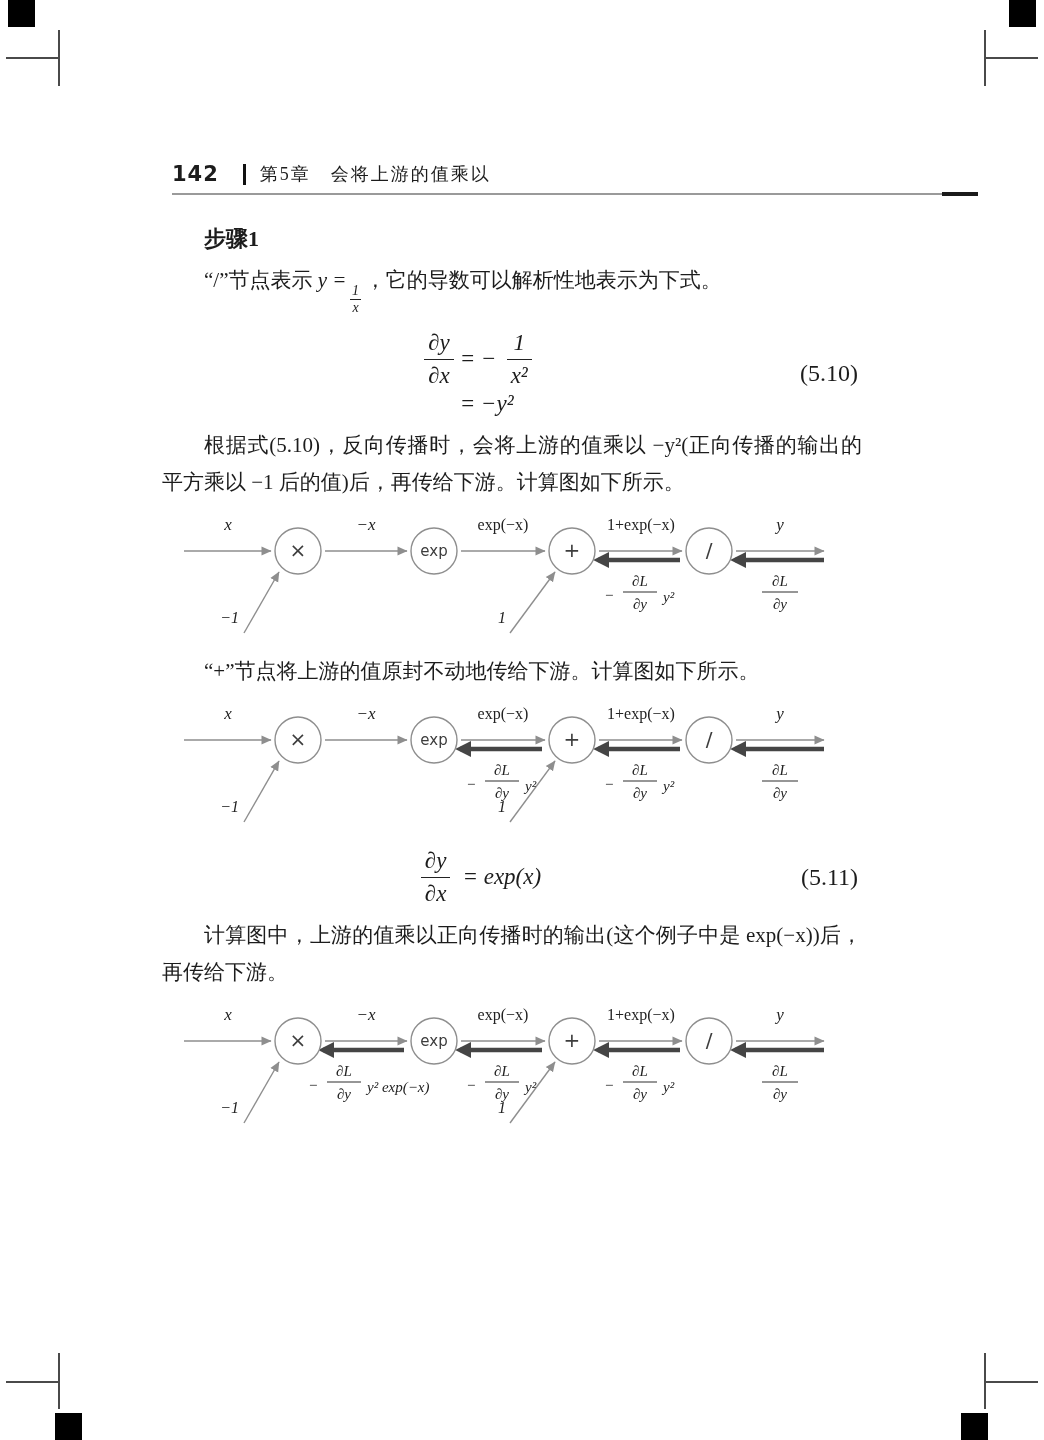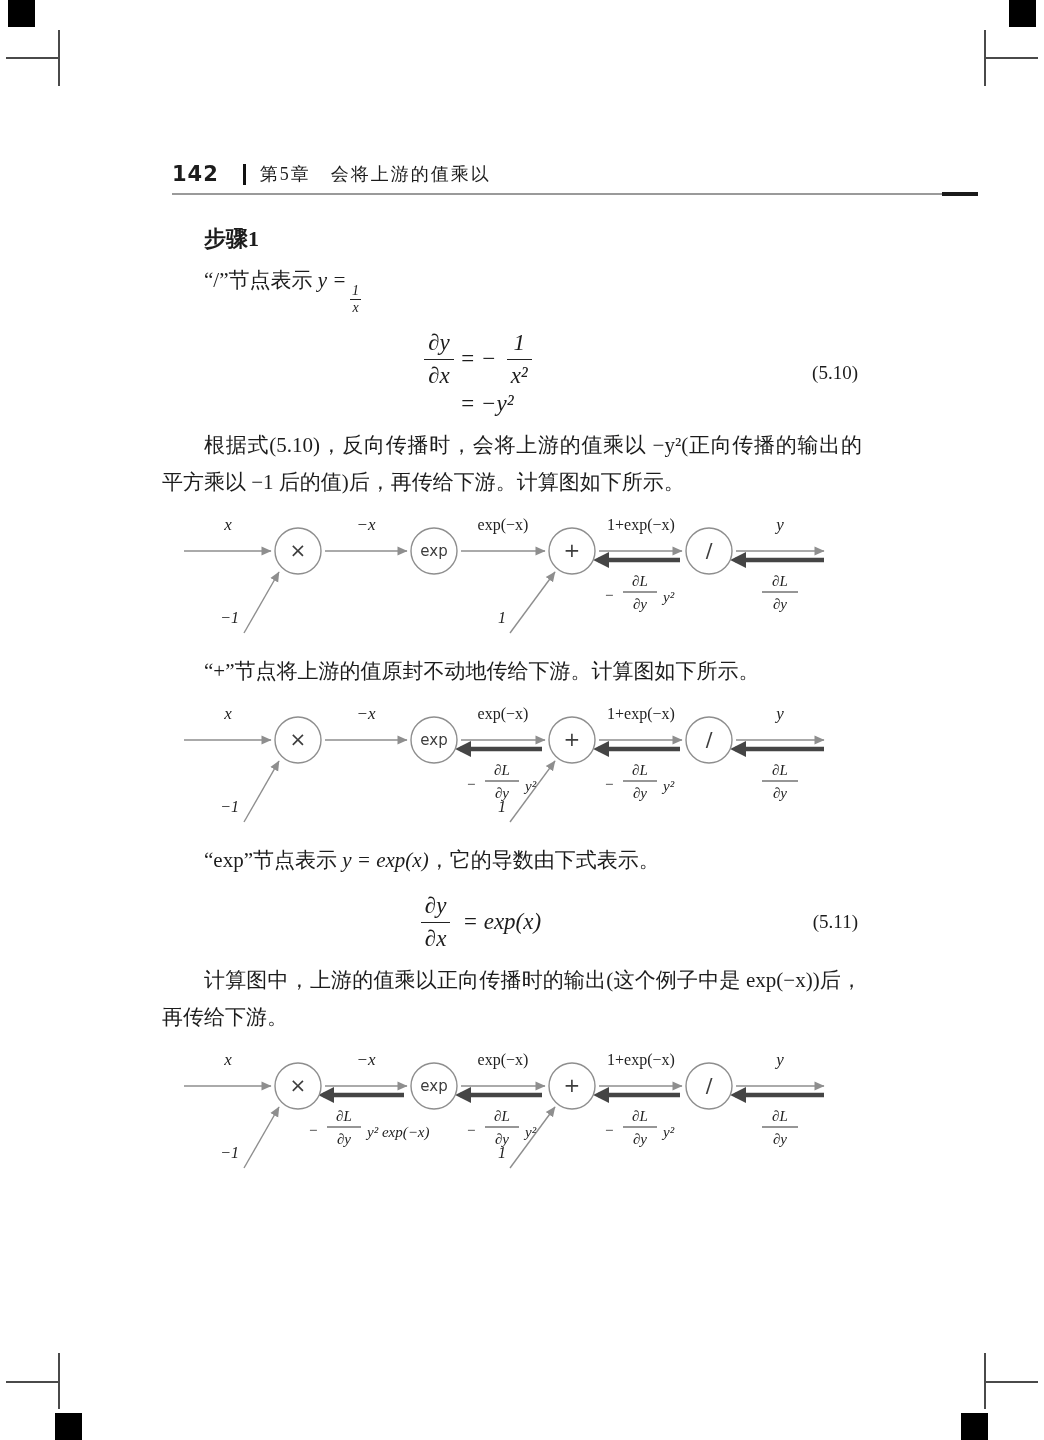--- a/index.html
+++ b/index.html
@@ -33,21 +33,21 @@
   .eq-group{display:flex;align-items:flex-start;font-style:italic;font-size:23px;transform:translateX(-34px);}
   .eq-group.center{align-items:center;}
   .frac{display:inline-flex;flex-direction:column;align-items:center;margin:0 6px;}
   .frac .fnum{padding:0 4px 3px;}
   .frac .fden{border-top:1.6px solid #222;padding:3px 4px 0;}
   .eq-lines{display:flex;flex-direction:column;align-items:flex-start;}
   .eq-line1{display:flex;align-items:center;}
   .rel{margin-right:4px;white-space:pre;}
   .eq-line2{margin-top:2px;white-space:pre;}
   .eq-rhs{margin-left:6px;white-space:pre;text-align:right;}
-  .eq-tag{position:absolute;right:4px;top:50%;transform:translateY(-50%);font-size:19px;font-style:normal;}
+  .eq-tag{position:absolute;right:4px;top:50%;transform:translateY(-50%);font-size:24px;font-style:normal;}
   
   .diagram-wrap{margin:8px 0 0 14px;}
   .node{fill:#fff;stroke:#8e8e8e;stroke-width:1.4;}
   .fwd{stroke:#8e8e8e;stroke-width:1.4;}
   .bwd{stroke:#454545;stroke-width:4.5;}
   .fbar{stroke:#2e2e2e;stroke-width:1.2;}
   .sv-var{font:italic 17px "Liberation Serif",serif;fill:#222;text-anchor:middle;}
   .sv-fn{font:16px "Liberation Serif",serif;fill:#222;text-anchor:middle;}
   .sv-node{font:20px "DejaVu Sans","Liberation Sans",sans-serif;fill:#3d3d3d;text-anchor:middle;}
   .sv-node-sm{font:15px "DejaVu Sans","Liberation Sans",sans-serif;fill:#3d3d3d;text-anchor:middle;}
@@ -95,21 +95,21 @@
     </div>
   </div>
 
   <div class="content">
 
     <h3 class="step-heading">步骤1</h3>
 
     <p class="para"><span>“/”节点表示</span> <span class="math">y =</span><span class="ifrac">
           <span class="fnum">1</span>
           <span class="fden">x</span>
-        </span></p>
+        </span><span>，它的导数可以解析性地表示为下式。</span></p>
 
     <div class="equation">
       <div class="eq-group">
         <span class="frac">
           <span class="fnum">∂y</span>
           <span class="fden">∂x</span>
         </span>
         <span class="eq-lines">
           <span class="eq-line1">
             <span class="rel">= −</span>
@@ -241,21 +241,20 @@
         <text class="sv-grad" x="295" y="91">−</text>
         <text class="sv-grad" x="326" y="77">∂L</text>
         <line class="fbar" x1="309" y1="83" x2="343" y2="83"></line>
         <text class="sv-grad" x="326" y="100">∂y</text>
         <text class="sv-gradm" x="349" y="93">y²</text>
       </g>
     </svg>
     </div>
 
 
-    <p class="para"><span>“exp”节点表示</span> <span class="math">y = exp(x)</span><span>，它的导数由下式表示。</span></p>
 
     <div class="equation">
       <div class="eq-group center">
         <span class="frac">
           <span class="fnum">∂y</span>
           <span class="fden">∂x</span>
         </span>
         <span class="eq-rhs">= exp(x)</span>
       </div>
       <span class="eq-tag">(5.11)</span>

